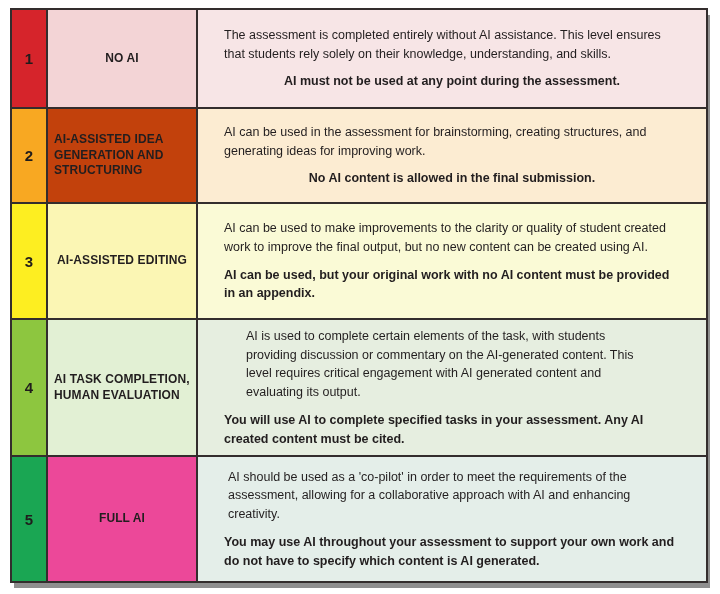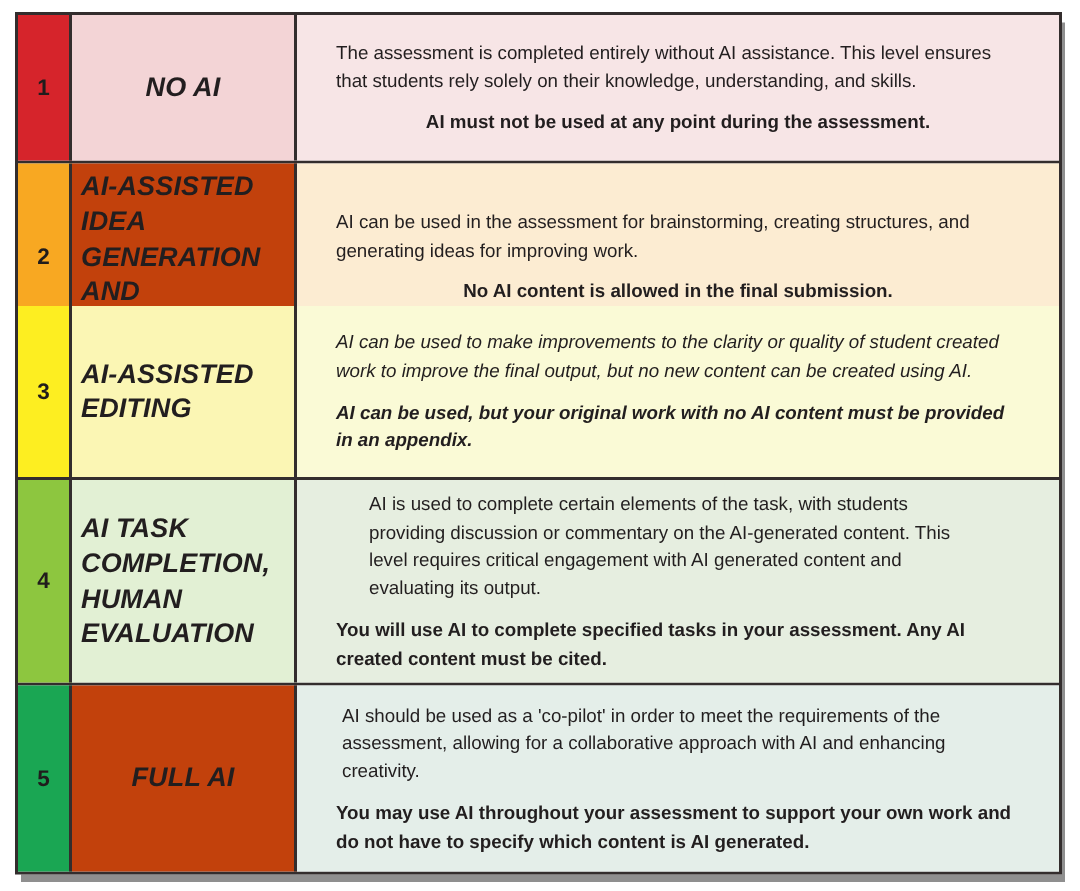--- a/index.html
+++ b/index.html
@@ -52,25 +52,24 @@
   }
   .cell.num {
     border-right: 2px solid #332d2d;
     font-weight: bold;
     font-size: 15px;
     color: #201c1c;
   }
   .cell.label {
     border-right: 2px solid #332d2d;
     font-weight: bold;
-    font-size: 18px;
+    font-size: 12px;
     line-height: 1.3;
     padding: 4px 6px;
     letter-spacing: 0.1px;
-    font-style: italic;
   }
   .cell.desc {
     padding: 6px 26px;
     font-size: 12.5px;
     line-height: 1.5;
   }
   .desc-text {
     margin: 0;
     max-width: 478px;
   }
@@ -101,37 +100,37 @@
     <div class="cell label" style="background: #c2410c;">AI-ASSISTED IDEA GENERATION AND STRUCTURING</div>
     <div class="cell desc" style="background: rgb(252, 236, 210);">
       <p class="desc-text">AI can be used in the assessment for brainstorming, creating structures, and generating ideas for improving work.</p>
       <p class="desc-rule">No AI content is allowed in the final submission.</p>
     </div>
   </div>
 
   <div class="row">
     <div class="cell num" style="background: rgb(253, 238, 33);">3</div>
     <div class="cell label" style="background: rgb(251, 246, 180);">AI-ASSISTED EDITING</div>
-    <div class="cell desc" style="background: rgb(250, 250, 214); font-style: italic;">
+    <div class="cell desc" style="background: rgb(250, 250, 214);">
       <p class="desc-text">AI can be used to make improvements to the clarity or quality of student created work to improve the final output, but no new content can be created using AI.</p>
       <p class="desc-rule">AI can be used, but your original work with no AI content must be provided in an appendix.</p>
     </div>
   </div>
 
   <div class="row">
     <div class="cell num" style="background: rgb(141, 198, 63);">4</div>
     <div class="cell label" style="background: rgb(226, 240, 212);">AI TASK COMPLETION, HUMAN EVALUATION</div>
     <div class="cell desc" style="background: rgb(230, 238, 224);">
       <p class="desc-text">AI is used to complete certain elements of the task, with students providing discussion or commentary on the AI-generated content. This level requires critical engagement with AI generated content and evaluating its output.</p>
       <p class="desc-rule">You will use AI to complete specified tasks in your assessment. Any AI created content must be cited.</p>
     </div>
   </div>
 
   <div class="row">
     <div class="cell num" style="background: rgb(26, 166, 83);">5</div>
-    <div class="cell label" style="background: #c2410c;">FULL AI</div>
+    <div class="cell label" style="background: #ec4899;">FULL AI</div>
     <div class="cell desc" style="background: rgb(228, 238, 233);">
       <p class="desc-text">AI should be used as a 'co-pilot' in order to meet the requirements of the assessment, allowing for a collaborative approach with AI and enhancing creativity.</p>
       <p class="desc-rule">You may use AI throughout your assessment to support your own work and do not have to specify which content is AI generated.</p>
     </div>
   </div>
 </div>
 </div>
 
 </body></html>

